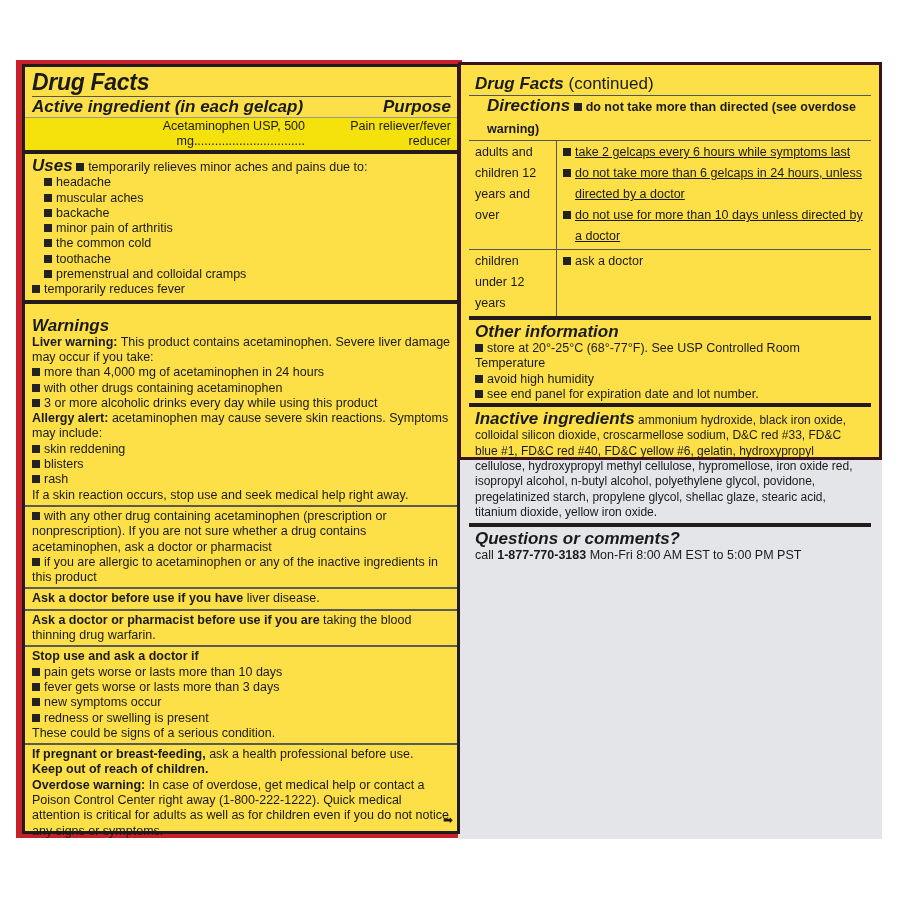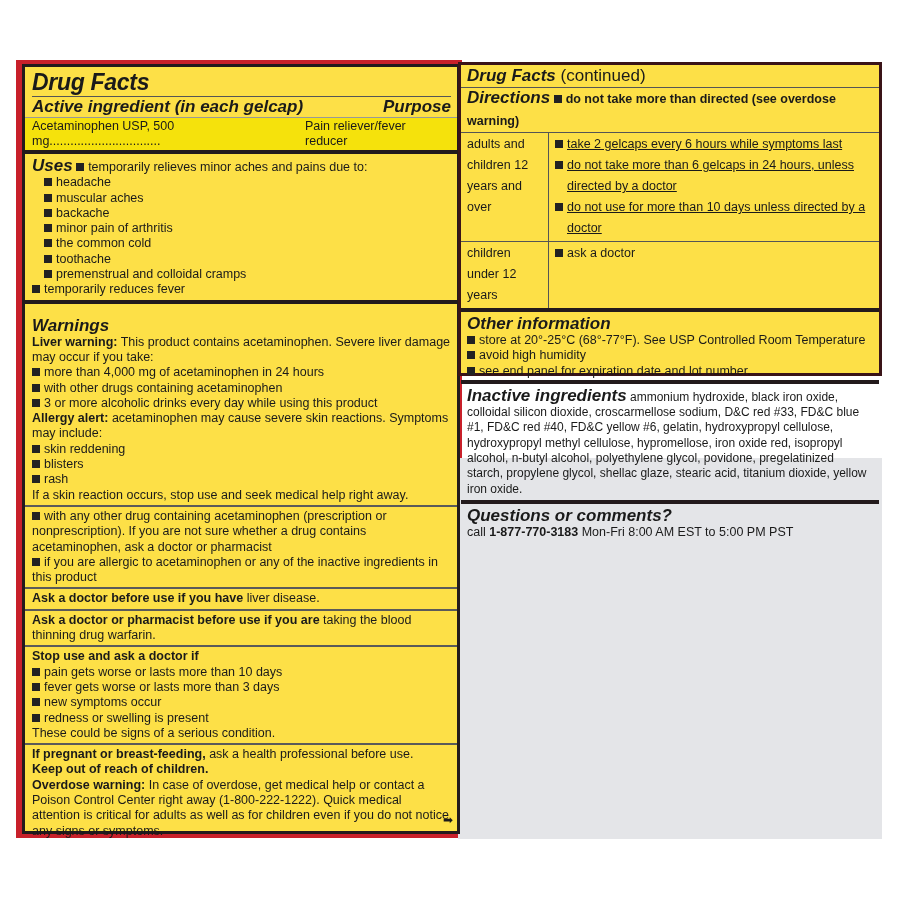--- a/index.html
+++ b/index.html
@@ -12,29 +12,29 @@
     background:#c8202a;
   }
   .right-bg {
     position:absolute; left:458px; top:458px; width:424px; height:381px;
     background:#e4e5e8;
   }
   .panel {
     position:absolute; background:#fde047; border:3px solid #231a1c; box-sizing:border-box;
   }
   .left-panel { left:22px; top:64px; width:438px; height:770px; padding:2px 6px 0 7px; }
-  .right-panel { left:458px; top:62px; width:424px; height:314px; border-color:#3a1418; padding:0; }
+  .right-panel { left:458px; top:62px; width:424px; height:398px; border-color:#3a1418; padding:8px; }
 
   .title { font-weight:bold; font-style:italic; font-size:23px; line-height:27px; letter-spacing:-0.3px; }
   .hr-thin { border-top:1.5px solid #555; margin:0; }
   .hr-thick { border-top:4px solid #231a1c; margin:0 -6px 0 -7px; }
   .hdr { font-weight:bold; font-style:italic; font-size:17px; line-height:20px; display:flex; justify-content:space-between; }
   .active-row {
     background:#f5e20c; font-size:12.5px; line-height:15px; display:flex; justify-content:space-between;
-    margin:0 -6px 0 -7px; padding:1px 6px 1px 7px; border-top:1px solid #999;
+    margin:0 -6px 0 -7px; padding:1px 6px 1px 7px; border-top:1px solid #999;text-align:right;
   }
   .sec-title { font-weight:bold; font-style:italic; font-size:17px; line-height:19px; }
   .txt { font-size:12.5px; line-height:15.3px; }
   .b { font-weight:bold; }
   .sq { display:inline-block; width:8px; height:8px; background:#222; margin-right:4px; vertical-align:0px; }
   .ind { padding-left:12px; }
   .sub-hr { border-top:2px solid #5a5a5a; margin:2px -6px 2px -7px; }
   .arrow { position:absolute; right:4px; bottom:4px; font-size:12px; }
 
   .rp-inner { padding:0 6px; }
@@ -115,21 +115,21 @@
   <span class="arrow">➡</span>
 </div>
 
 <div class="panel right-panel">
   <div class="rp-inner">
     <div style="font-size:17px; line-height:22px;">
       <span class="sec-title">Drug Facts</span>
       <span>(continued)</span>
     </div>
     <div class="hr-thin" style="margin:0 -6px;"></div>
-    <div class="txt" style="line-height:22px;">
+    <div class="txt" style="line-height:22px;margin-left:12px;">
       <span class="sec-title">Directions</span>
       <span class="sq"></span><span class="b">do not take more than directed (see overdose warning)</span>
     </div>
     <div class="dir-table">
       <div class="dir-cell l">adults and children 12 years and over</div>
       <div class="dir-cell">
         <div class="hang"><span class="sq"></span><span>take 2 gelcaps every 6 hours while symptoms last</span></div>
         <div class="hang"><span class="sq"></span><span>do not take more than 6 gelcaps in 24 hours, unless directed by a doctor</span></div>
         <div class="hang"><span class="sq"></span><span>do not use for more than 10 days unless directed by a doctor</span></div>
       </div>

